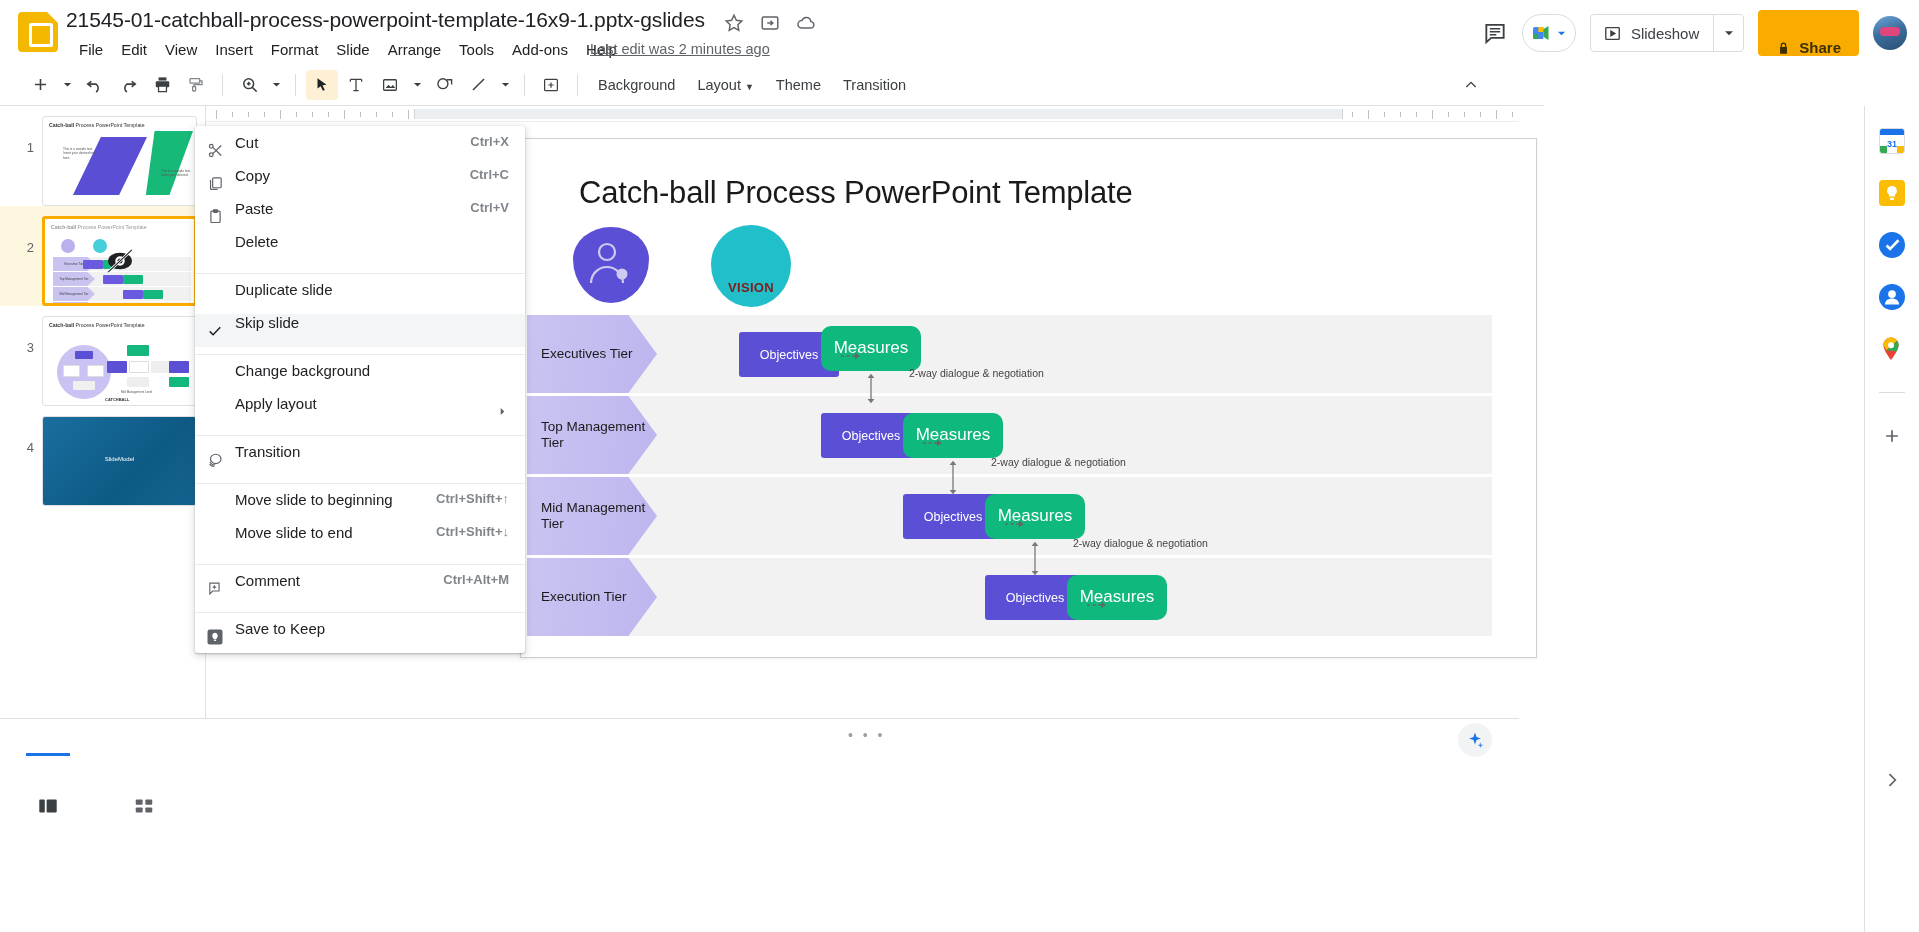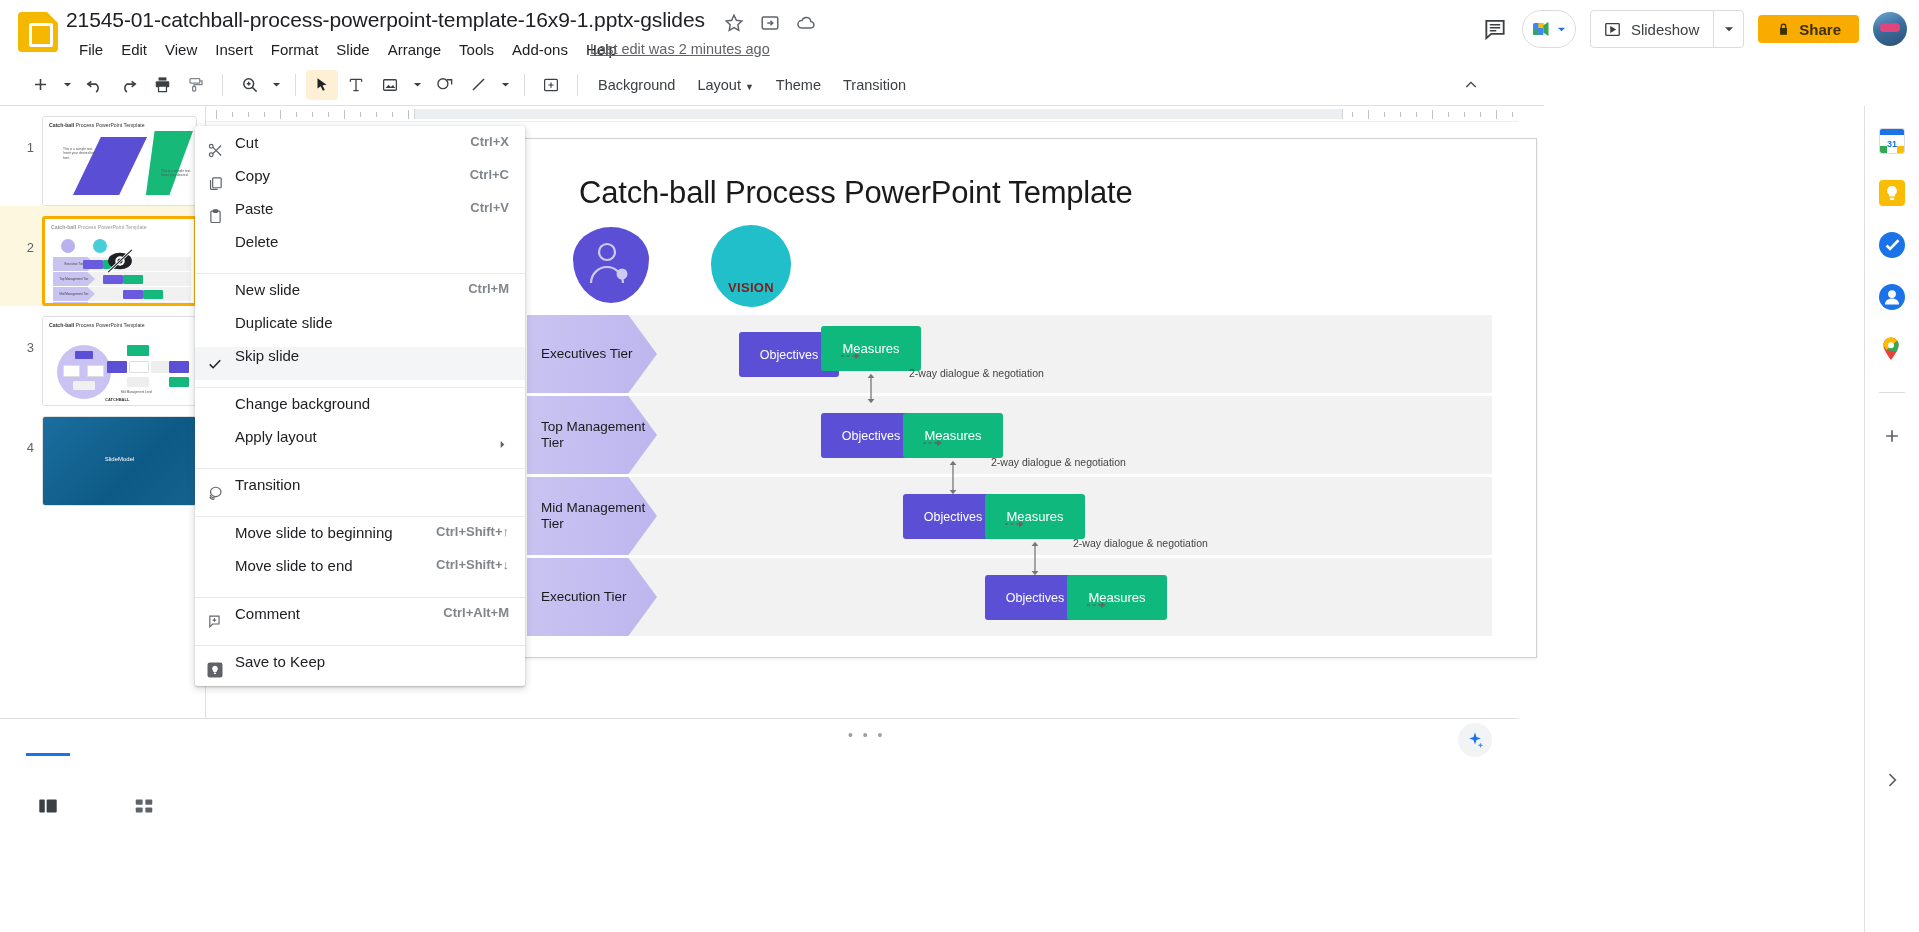--- a/index.html
+++ b/index.html
@@ -49,21 +49,21 @@
   .slideshow-btn {
     height: 38px; border: 1px solid #dadce0; border-radius: 4px; display: flex; align-items: center;
     padding: 0 0 0 12px; cursor: pointer; background: #fff;
   }
   .slideshow-btn .lbl { font-size: 15px; color: #3c4043; margin: 0 14px 0 9px; }
   .ss-caret {
     border-left: 1px solid #dadce0; height: 100%; width: 30px; display: flex;
     align-items: center; justify-content: center;
   }
   .share-btn {
-    height: 28px; background: #f9ab00; border-radius: 4px; display: flex; align-items: center;
+    height: 46px; background: #f9ab00; border-radius: 4px; display: flex; align-items: flex-end;
     padding: 0 18px; gap: 8px; cursor: pointer; color: #3c2e00;
   }
   .share-btn .lbl { font-size: 15px; font-weight: bold; color: #3c2f00; }
   .avatar {
     width: 34px; height: 34px; border-radius: 50%; cursor: pointer;
     background: linear-gradient(160deg,#6ea8d8 0%,#3c6f9e 45%,#2a4f74 100%);
     position: relative; overflow: hidden;
   }
   .avatar::after {
     content:""; position:absolute; left:7px; top:11px; width:20px; height:9px;
@@ -184,22 +184,22 @@
     background: linear-gradient(100deg,#cac4f2,#bdb6ef);
     clip-path: polygon(0 0, 78% 0, 100% 50%, 78% 100%, 0 100%);
     display:flex; align-items:center; padding-left:14px;
   }
   .tier-chev span { font-size:13.5px; color:#1a1a1a; line-height:1.2; }
   .obj-box {
     position:absolute; height:45px; background:#5b4fd6; border-radius:3px;
     display:flex; align-items:center; justify-content:center; color:#fff; font-size:12.5px;
   }
   .mea-box {
-    position:absolute; height:45px; background:#0fb87c; border-radius:3px;
-    display:flex; align-items:center; justify-content:center; color:#fff; font-size:13px;
+    position:absolute; height:45px; background:#0fb87c; border-radius:10px;
+    display:flex; align-items:center; justify-content:center; color:#fff; font-size:17px;
     text-align:center; line-height:1.35; padding: 0 6px;
   }
   .neg-label { position:absolute; font-size:10.5px; color:#444; white-space:nowrap; }
 
   
   .ctx-menu {
     position: absolute; left: 195px; top: 126px; width: 330px;
     background: #fff; border-radius: 3px;
     box-shadow: 0 2px 6px 2px rgba(60,64,67,.15), 0 1px 2px rgba(60,64,67,.3);
     padding: 8px 0 0 0; z-index: 50;
@@ -728,25 +728,20 @@
       <div class="ctx-lbl">Paste</div>
       <div class="ctx-sc">Ctrl+V</div>
     </div>
     <div class="ctx-item">
       <div class="ctx-ico"></div>
       <div class="ctx-lbl">Delete</div>
     </div>
     <div class="ctx-sep"></div>
     <div class="ctx-item">
       <div class="ctx-ico"></div>
-      <div class="ctx-lbl">New slide</div>
-      <div class="ctx-sc">Ctrl+M</div>
-    </div>
-    <div class="ctx-item">
-      <div class="ctx-ico"></div>
       <div class="ctx-lbl">Duplicate slide</div>
     </div>
     <div class="ctx-item checked">
       <div class="ctx-ico">
         <svg width="18" height="18" viewBox="0 0 24 24" fill="none" stroke="#202124" stroke-width="2">
           <path d="M5 12.5l4.5 4.5L19 7"></path>
         </svg>
       </div>
       <div class="ctx-lbl">Skip slide</div>
     </div>

